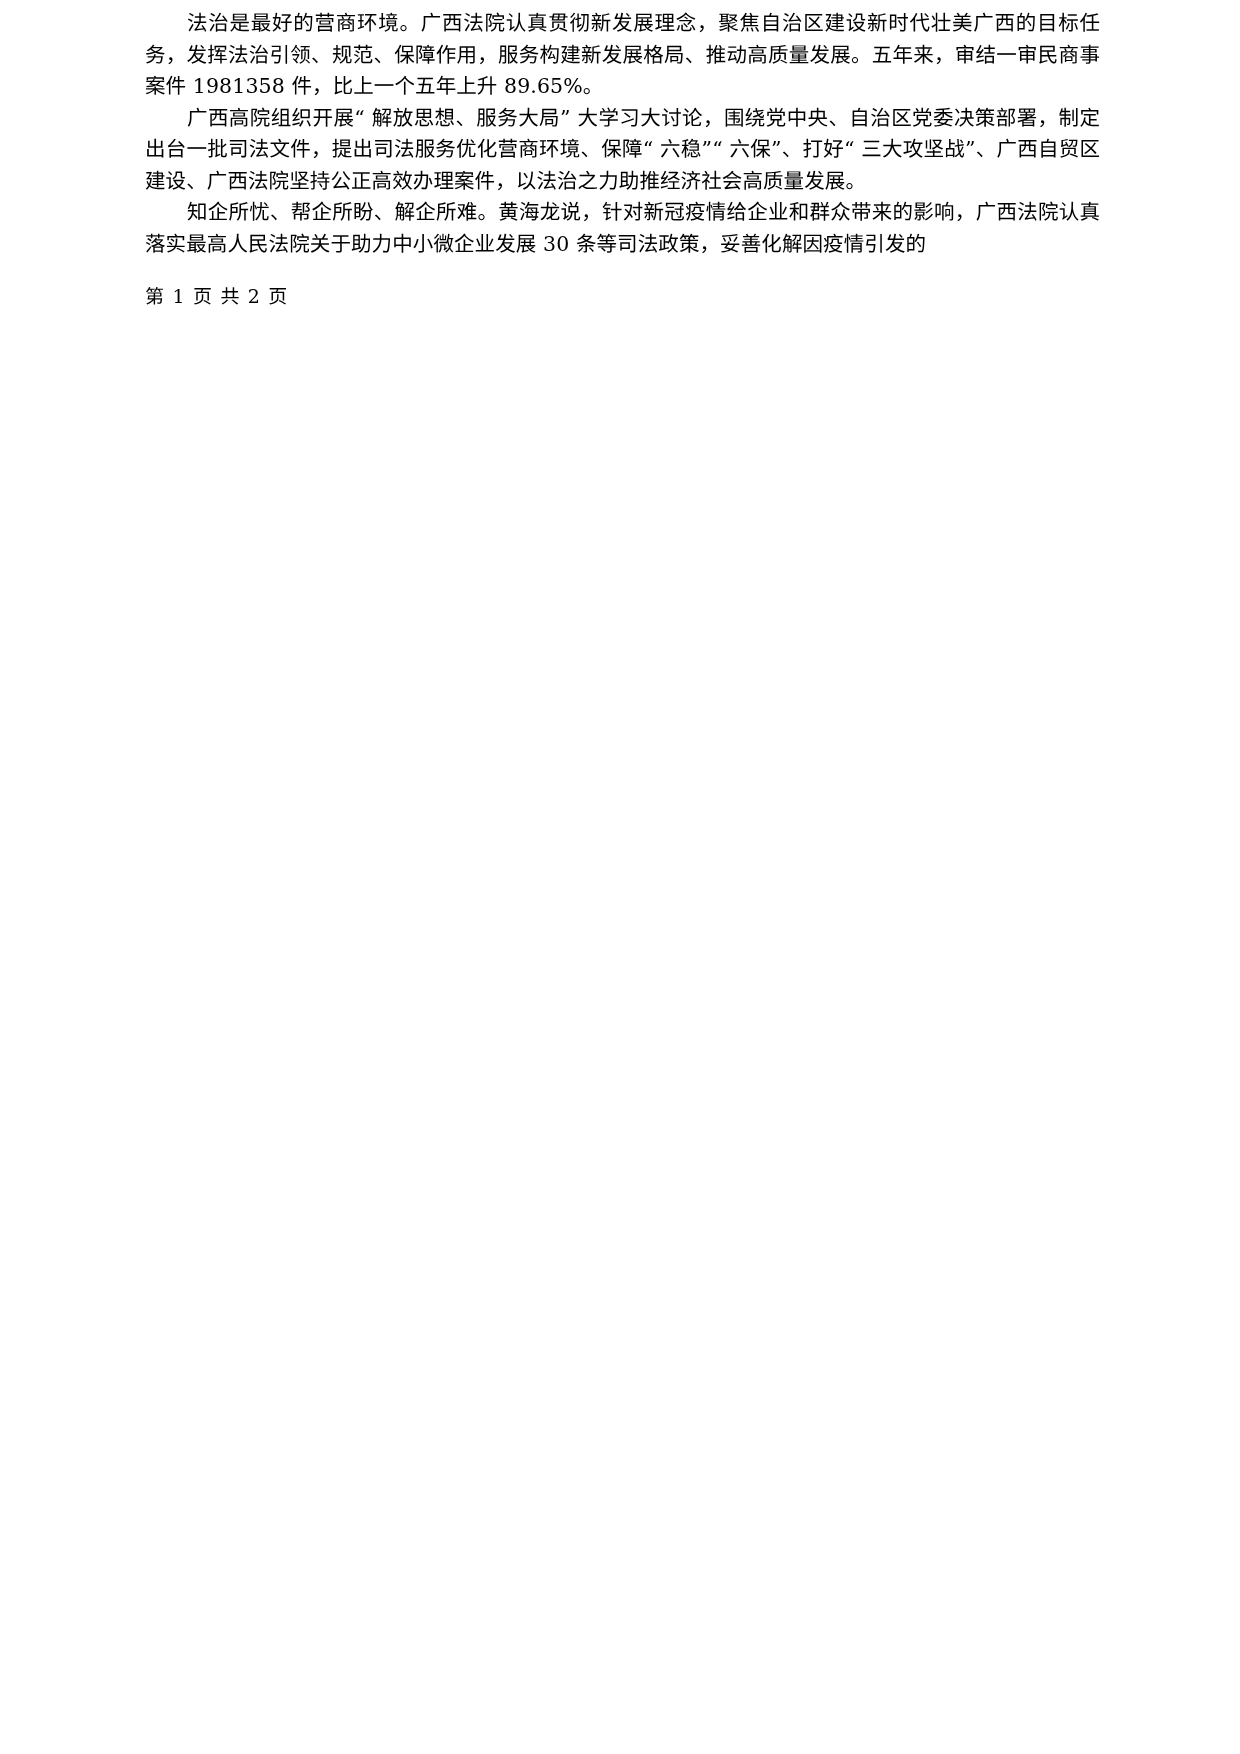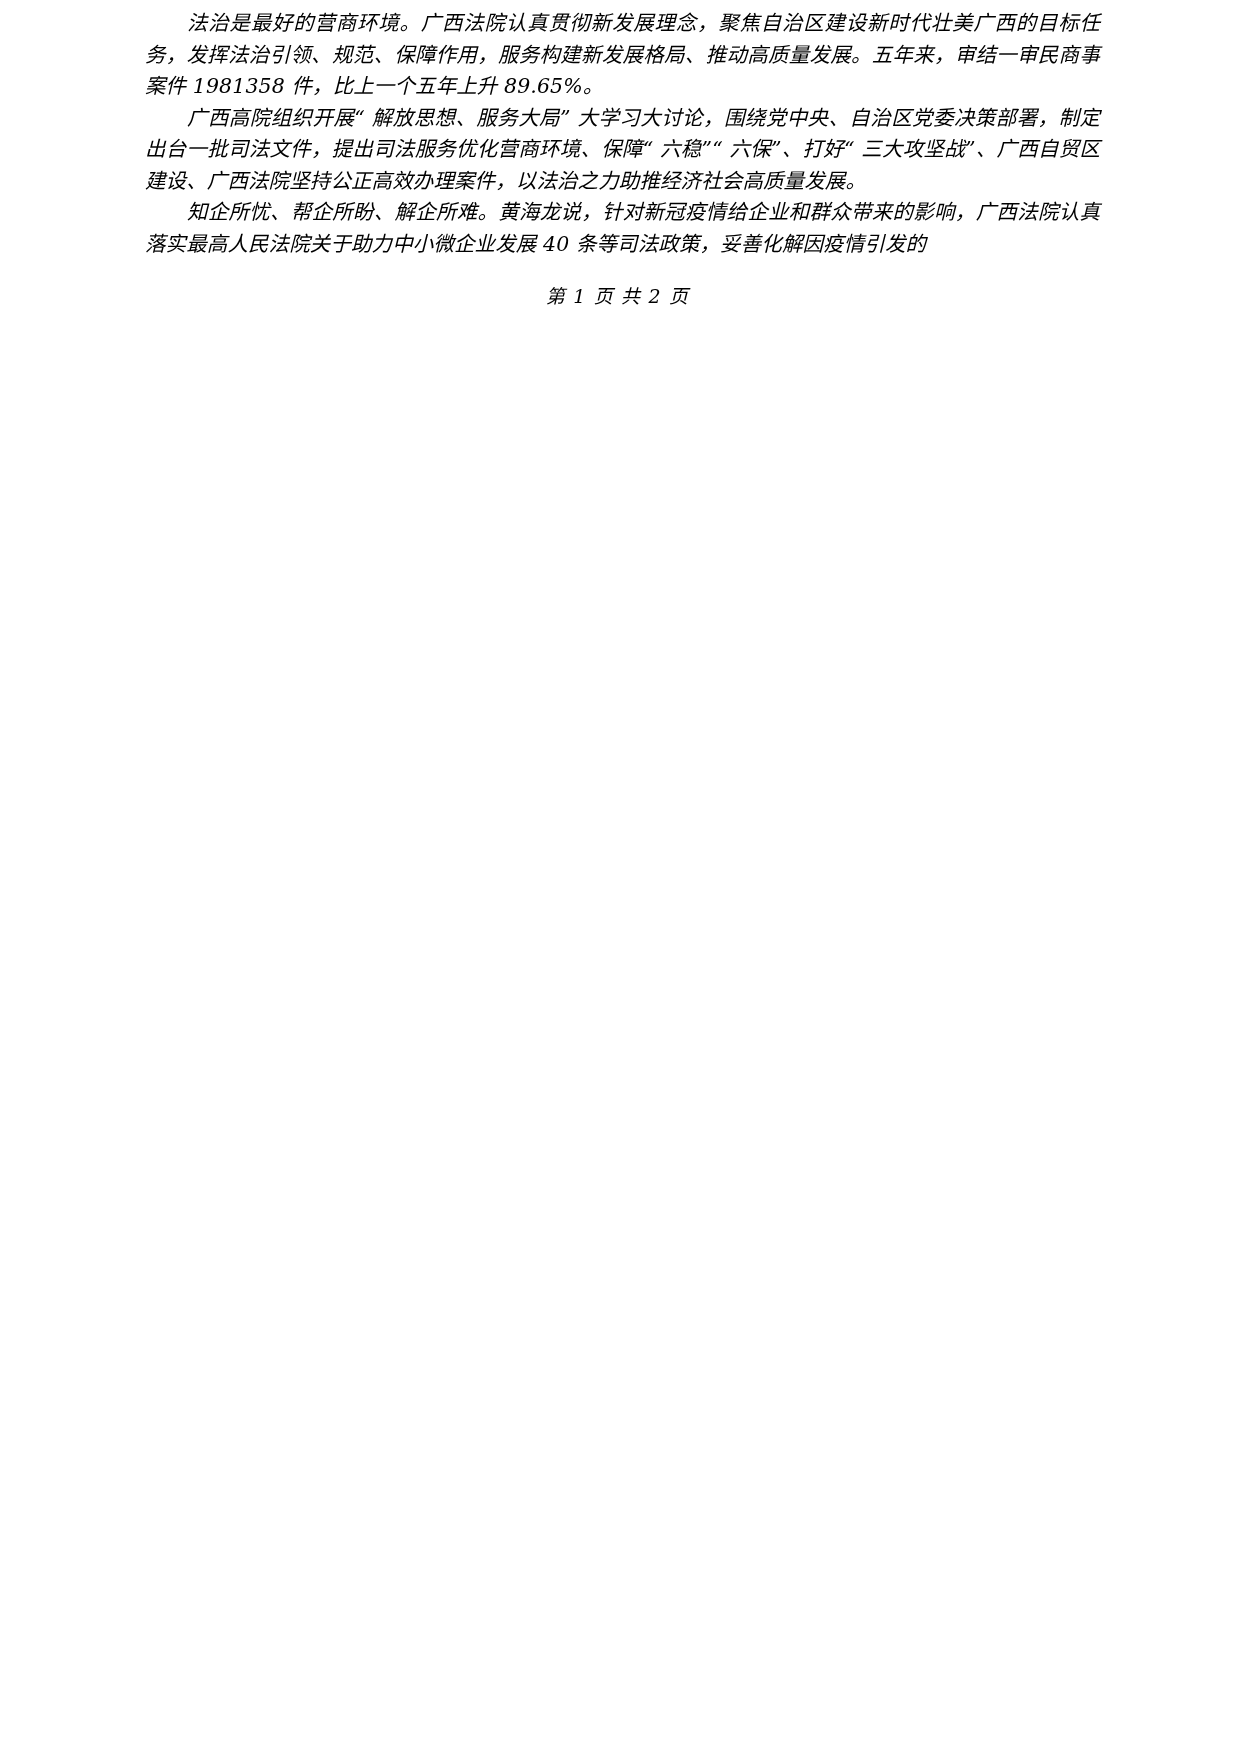--- a/index.html
+++ b/index.html
@@ -16,46 +16,45 @@
     color: #000000;
   }
   .page {
     position: absolute;
     top: 0;
     left: 0;
     width: 1240px;
     height: 1754px;
     box-sizing: border-box;
     padding: 8px 140px 0 145px;
-    font-style: italic;
   }
   .doc-body {
     font-size: 20.5px;
     line-height: 31.5px;
     text-align: justify;
     text-justify: inter-ideograph;
     letter-spacing: 0.1px;
   }
   .para {
     margin: 0 0 0 0;
     text-indent: 2.05em;
     white-space: pre-wrap;
   }
   .footer {
     margin-top: 22px;
-    text-align: center;
+    text-align: left;
     font-size: 19px;
     line-height: 28px;
     letter-spacing: 1.2px;
     padding-right: 10px;
   }
 </style>
 </head>
 <body>
 
 <div class="page">
   <div class="doc-body">
     <p class="para">法治是最好的营商环境。广西法院认真贯彻新发展理念，聚焦自治区建设新时代壮美广西的目标任务，发挥法治引领、规范、保障作用，服务构建新发展格局、推动高质量发展。五年来，审结一审民商事案件 1981358 件，比上一个五年上升 89.65%。</p>
     <p class="para">广西高院组织开展“ 解放思想、服务大局” 大学习大讨论，围绕党中央、自治区党委决策部署，制定出台一批司法文件，提出司法服务优化营商环境、保障“ 六稳”“ 六保”、打好“ 三大攻坚战”、广西自贸区建设、广西法院坚持公正高效办理案件，以法治之力助推经济社会高质量发展。</p>
-    <p class="para">知企所忧、帮企所盼、解企所难。黄海龙说，针对新冠疫情给企业和群众带来的影响，广西法院认真落实最高人民法院关于助力中小微企业发展 40 条等司法政策，妥善化解因疫情引发的</p>
+    <p class="para">知企所忧、帮企所盼、解企所难。黄海龙说，针对新冠疫情给企业和群众带来的影响，广西法院认真落实最高人民法院关于助力中小微企业发展 30 条等司法政策，妥善化解因疫情引发的</p>
   </div>
   <div class="footer">第 1 页 共 2 页</div>
 </div>
 
 </body></html>

